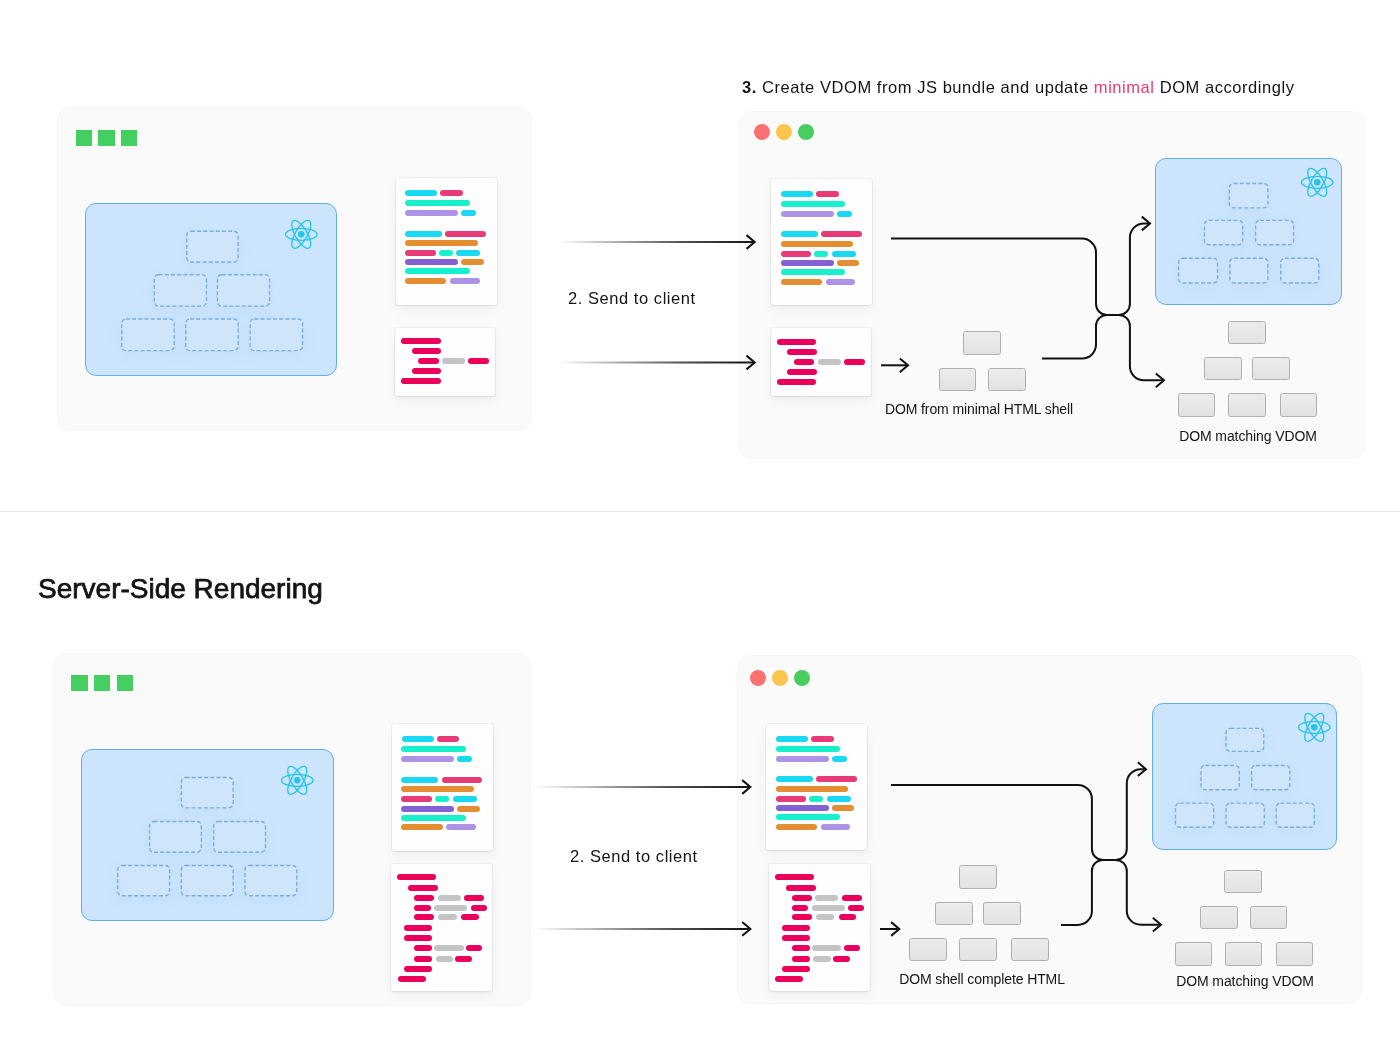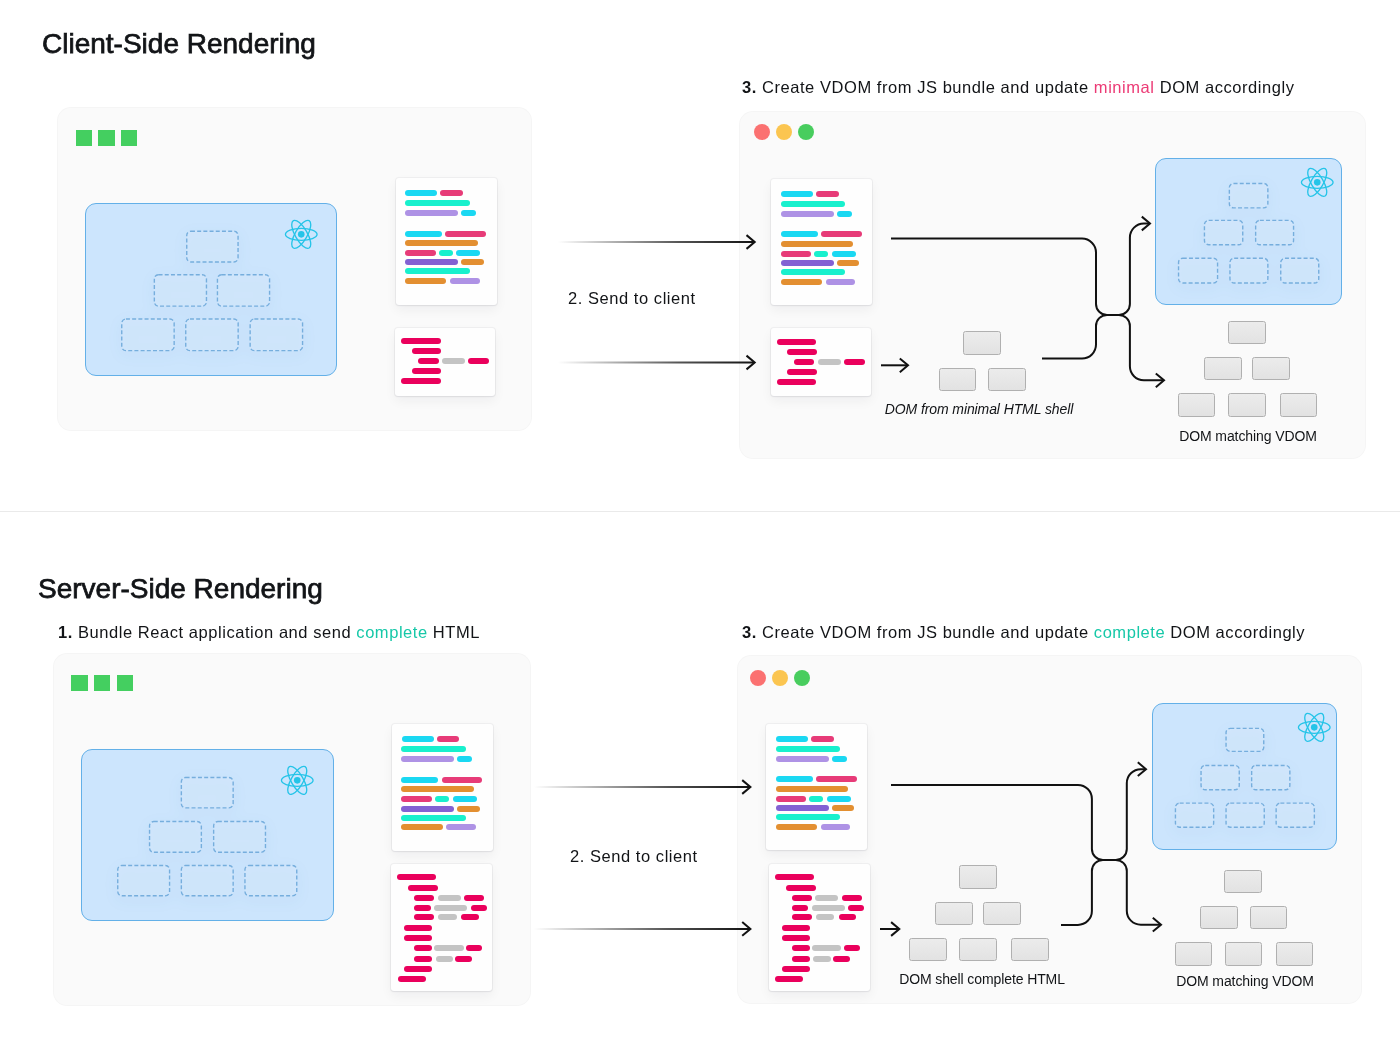--- a/index.html
+++ b/index.html
@@ -72,21 +72,20 @@
       <path d="M742.1999999999999 780.112L750.4 787L742.1999999999999 793.888" fill="none" stroke="#111" stroke-width="2.0" stroke-linecap="butt" stroke-linejoin="miter"></path>
       <path d="M534 928.9H749.4" fill="none" stroke="url(#fa1b)" stroke-width="2" stroke-linecap="butt" stroke-linejoin="round"></path>
       <path d="M742.1999999999999 922.012L750.4 928.9L742.1999999999999 935.788" fill="none" stroke="#111" stroke-width="2.0" stroke-linecap="butt" stroke-linejoin="miter"></path>
       <path d="M880 929H898.3" fill="none" stroke="#111" stroke-width="2" stroke-linecap="butt" stroke-linejoin="round"></path>
       <path d="M891.0999999999999 922.112L899.3 929L891.0999999999999 935.888" fill="none" stroke="#111" stroke-width="2.0" stroke-linecap="butt" stroke-linejoin="miter"></path>
       <path d="M891 784.9H1077.9A14 14 0 0 1 1091.9 798.9V848.9A11 11 0 0 0 1102.9 859.9H1115.8A11 11 0 0 1 1126.8 870.9V910.7A14 14 0 0 0 1140.8 924.7H1160" fill="none" stroke="#111" stroke-width="2" stroke-linecap="butt" stroke-linejoin="round"></path>
       <path d="M1152.8 917.812L1161 924.7L1152.8 931.5880000000001" fill="none" stroke="#111" stroke-width="2.0" stroke-linecap="butt" stroke-linejoin="miter"></path>
       <path d="M1061 924.9H1077.9A14 14 0 0 0 1091.9 910.9V870.9A11 11 0 0 1 1102.9 859.9H1115.8A11 11 0 0 0 1126.8 848.9V783.2A14 14 0 0 1 1140.8 769.2H1145" fill="none" stroke="#111" stroke-width="2" stroke-linecap="butt" stroke-linejoin="round"></path>
       <path d="M1137.8 762.312L1146 769.2L1137.8 776.0880000000001" fill="none" stroke="#111" stroke-width="2.0" stroke-linecap="butt" stroke-linejoin="miter"></path>
     </svg>
-    <div class="sec-title" style="left: 42px; top: 28px;">Client-Side Rendering</div>
     <div class="step-label" style="left: 742px; top: 78px;"><span class="num">3.</span> <span>Create VDOM from JS bundle and update </span><span style="color:#ec3a75">minimal</span><span> DOM accordingly</span></div>
     <div class="panel" style="left: 56.7px; top: 107px; width: 475px; height: 324px;"></div>
     <div class="gsq" style="left: 75.6px; top: 129.9px; background: rgb(68, 207, 96);"></div>
     <div class="gsq" style="left: 98.25px; top: 129.9px; background: rgb(68, 207, 96);"></div>
     <div class="gsq" style="left: 120.9px; top: 129.9px; background: rgb(68, 207, 96);"></div>
     <div class="vdom-box" style="left: 84.7px; top: 203.4px; width: 252px; height: 173px;">
       <svg width="252" height="173" style="position: absolute; left: 0px; top: 0px; overflow: visible; filter: drop-shadow(rgba(40, 90, 140, 0.16) 0px 4px 7px);">
         <rect x="100.75" y="27.25" width="51.3" height="30.700000000000003" rx="4.2" fill="rgba(255,255,255,0.13)" stroke="#76aedd" stroke-width="1.4" stroke-dasharray="4.0 2.2"></rect>
         <rect x="68.35" y="70.75" width="52.1" height="31.4" rx="4.2" fill="rgba(255,255,255,0.13)" stroke="#76aedd" stroke-width="1.4" stroke-dasharray="4.0 2.2"></rect>
         <rect x="131.45" y="70.75" width="52.1" height="31.4" rx="4.2" fill="rgba(255,255,255,0.13)" stroke="#76aedd" stroke-width="1.4" stroke-dasharray="4.0 2.2"></rect>
@@ -158,21 +157,21 @@
       <div class="ln" style="left: 16.7px; top: 20.5px; width: 29.3px; background: rgb(234, 0, 92);"></div>
       <div class="ln" style="left: 23.3px; top: 30.7px; width: 20.5px; background: rgb(234, 0, 92);"></div>
       <div class="ln" style="left: 46.9px; top: 30.7px; width: 23.1px; background: rgb(196, 196, 196);"></div>
       <div class="ln" style="left: 73.1px; top: 30.7px; width: 20.8px; background: rgb(234, 0, 92);"></div>
       <div class="ln" style="left: 16.7px; top: 40.7px; width: 29.3px; background: rgb(234, 0, 92);"></div>
       <div class="ln" style="left: 6.4px; top: 50.6px; width: 39.3px; background: rgb(234, 0, 92);"></div>
     </div>
     <div class="gnode" style="left: 963px; top: 331.3px; width: 37.7px; height: 23.3px;"></div>
     <div class="gnode" style="left: 938.7px; top: 367.9px; width: 37.8px; height: 23.1px;"></div>
     <div class="gnode" style="left: 987.5px; top: 367.9px; width: 38.1px; height: 23.1px;"></div>
-    <div class="caption" style="left: 979px; top: 401px; font-style: italic;">DOM from minimal HTML shell</div>
+    <div class="caption" style="left: 979px; top: 401px;">DOM from minimal HTML shell</div>
     <div class="vdom-box" style="left: 1155.1px; top: 157.6px; width: 186.6px; height: 147.9px;">
       <svg width="186.6" height="147.9" style="position: absolute; left: 0px; top: 0px; overflow: visible; filter: drop-shadow(rgba(40, 90, 140, 0.16) 0px 4px 7px);">
         <rect x="73.35" y="24.45" width="38.5" height="24.4" rx="4.2" fill="rgba(255,255,255,0.13)" stroke="#76aedd" stroke-width="1.4" stroke-dasharray="4.0 2.2"></rect>
         <rect x="48.45" y="61.35" width="38.3" height="24.4" rx="4.2" fill="rgba(255,255,255,0.13)" stroke="#76aedd" stroke-width="1.4" stroke-dasharray="4.0 2.2"></rect>
         <rect x="99.65" y="61.35" width="37.9" height="24.4" rx="4.2" fill="rgba(255,255,255,0.13)" stroke="#76aedd" stroke-width="1.4" stroke-dasharray="4.0 2.2"></rect>
         <rect x="22.55" y="99.25" width="39" height="24.8" rx="4.2" fill="rgba(255,255,255,0.13)" stroke="#76aedd" stroke-width="1.4" stroke-dasharray="4.0 2.2"></rect>
         <rect x="73.95" y="99.25" width="37.9" height="24.8" rx="4.2" fill="rgba(255,255,255,0.13)" stroke="#76aedd" stroke-width="1.4" stroke-dasharray="4.0 2.2"></rect>
         <rect x="124.75" y="99.25" width="38" height="24.8" rx="4.2" fill="rgba(255,255,255,0.13)" stroke="#76aedd" stroke-width="1.4" stroke-dasharray="4.0 2.2"></rect>
       </svg>
     </div>
@@ -185,22 +184,20 @@
       </g>
     </svg>
     <div class="gnode" style="left: 1227.5px; top: 321px; width: 38.8px; height: 22.9px;"></div>
     <div class="gnode" style="left: 1203.7px; top: 357.1px; width: 38.4px; height: 23.1px;"></div>
     <div class="gnode" style="left: 1252.2px; top: 357.1px; width: 38px; height: 23.1px;"></div>
     <div class="gnode" style="left: 1177.5px; top: 393.1px; width: 37.9px; height: 23.9px;"></div>
     <div class="gnode" style="left: 1227.9px; top: 393.1px; width: 38.4px; height: 23.9px;"></div>
     <div class="gnode" style="left: 1279.5px; top: 393.1px; width: 37.9px; height: 23.9px;"></div>
     <div class="caption" style="left: 1248px; top: 428px;">DOM matching VDOM</div>
     <div class="sec-title" style="left: 38px; top: 573px;">Server-Side Rendering</div>
-    <div class="step-label" style="left: 58px; top: 623px;"><span class="num">1.</span> <span>Bundle React application and send </span><span style="color:#16c8a8">complete</span><span> HTML</span></div>
-    <div class="step-label" style="left: 742px; top: 623px;"><span class="num">3.</span> <span>Create VDOM from JS bundle and update </span><span style="color:#16c8a8">complete</span><span> DOM accordingly</span></div>
     <div class="panel" style="left: 52.6px; top: 652.8px; width: 478.8px; height: 353.5px;"></div>
     <div class="gsq" style="left: 71.4px; top: 675.2px; background: rgb(68, 207, 96);"></div>
     <div class="gsq" style="left: 94.05px; top: 675.2px; background: rgb(68, 207, 96);"></div>
     <div class="gsq" style="left: 116.7px; top: 675.2px; background: rgb(68, 207, 96);"></div>
     <div class="vdom-box" style="left: 81.4px; top: 749.1px; width: 253px; height: 171.8px;">
       <svg width="253" height="171.8" style="position: absolute; left: 0px; top: 0px; overflow: visible; filter: drop-shadow(rgba(40, 90, 140, 0.16) 0px 4px 7px);">
         <rect x="99.35" y="27.55" width="51.8" height="30.3" rx="4.2" fill="rgba(255,255,255,0.13)" stroke="#76aedd" stroke-width="1.4" stroke-dasharray="4.0 2.2"></rect>
         <rect x="67.55" y="71.55" width="51.8" height="30.700000000000003" rx="4.2" fill="rgba(255,255,255,0.13)" stroke="#76aedd" stroke-width="1.4" stroke-dasharray="4.0 2.2"></rect>
         <rect x="131.65" y="71.55" width="51.8" height="30.700000000000003" rx="4.2" fill="rgba(255,255,255,0.13)" stroke="#76aedd" stroke-width="1.4" stroke-dasharray="4.0 2.2"></rect>
         <rect x="35.75" y="115.45" width="51.8" height="30.3" rx="4.2" fill="rgba(255,255,255,0.13)" stroke="#76aedd" stroke-width="1.4" stroke-dasharray="4.0 2.2"></rect>

